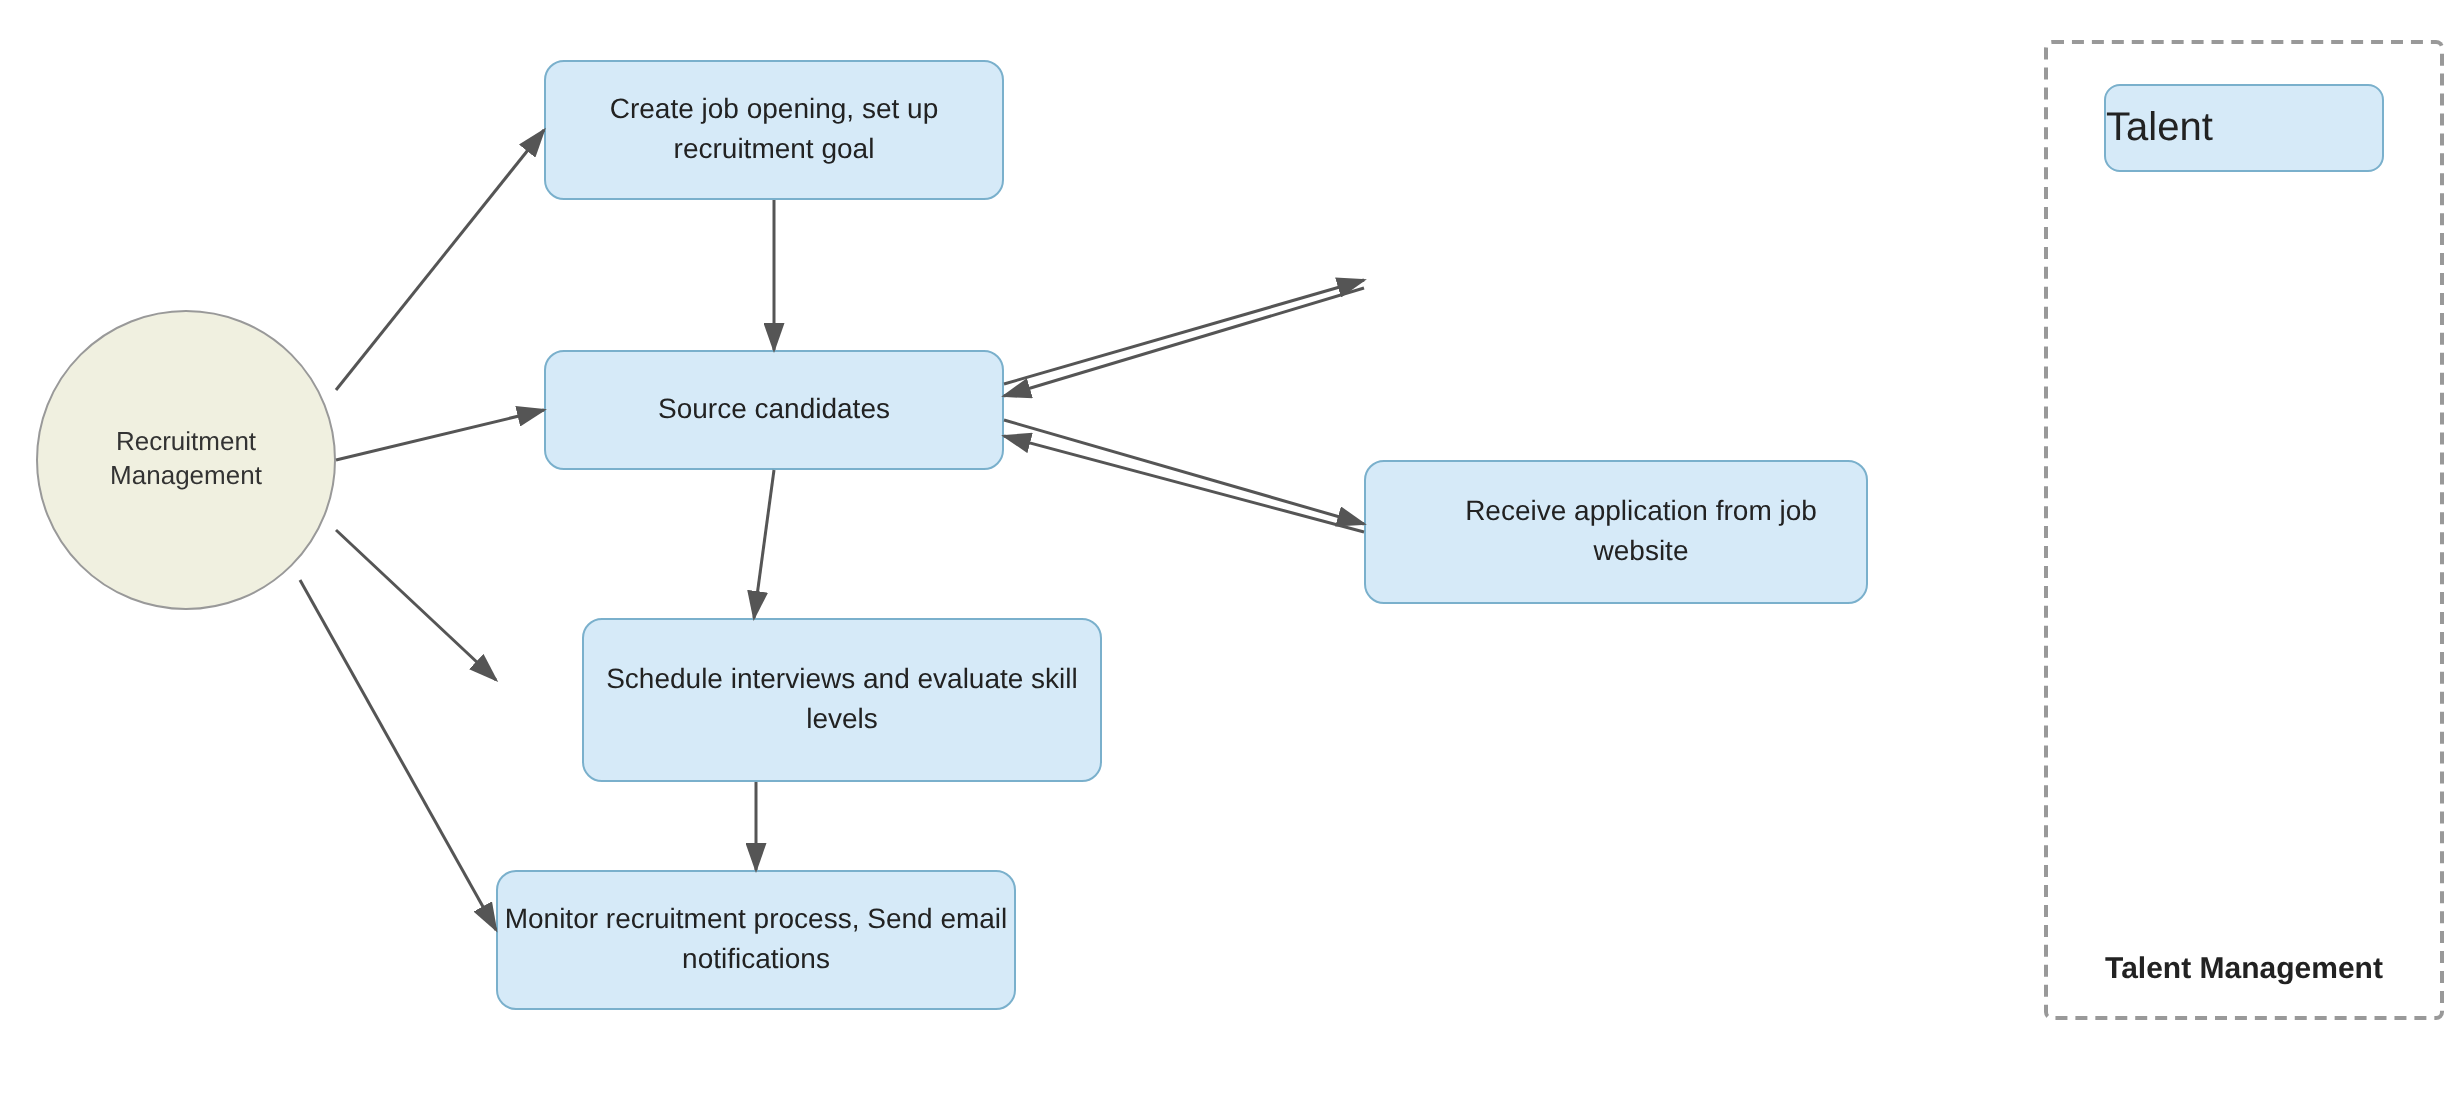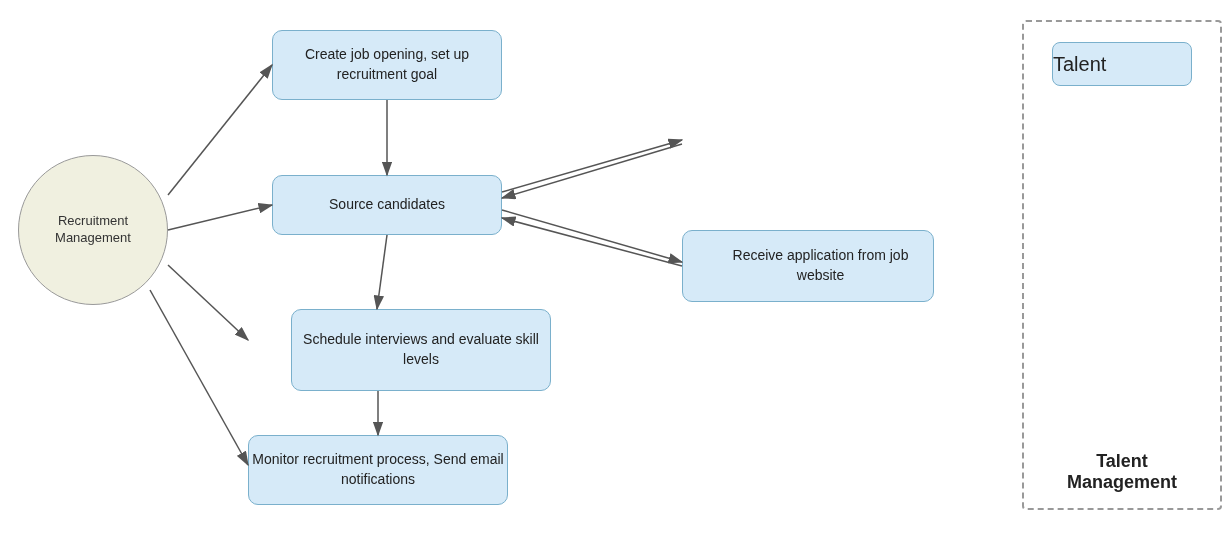--- a/index.html
+++ b/index.html
@@ -70,21 +70,21 @@
       width: 140px;
       height: 44px;
       display: flex;
       align-items: center;
       justify-content: flex-start;
       text-align: center;
       font-size: 20px;
       color: #222;
     }
     .legend-title {
-      font-size: 18px;
+      font-size: 15px;
       font-weight: bold;
       color: #222;
       text-align: center;
       margin-top: auto;
     }
     
     .arrows-svg {
       position: absolute;
       top: 0;
       left: 0;

